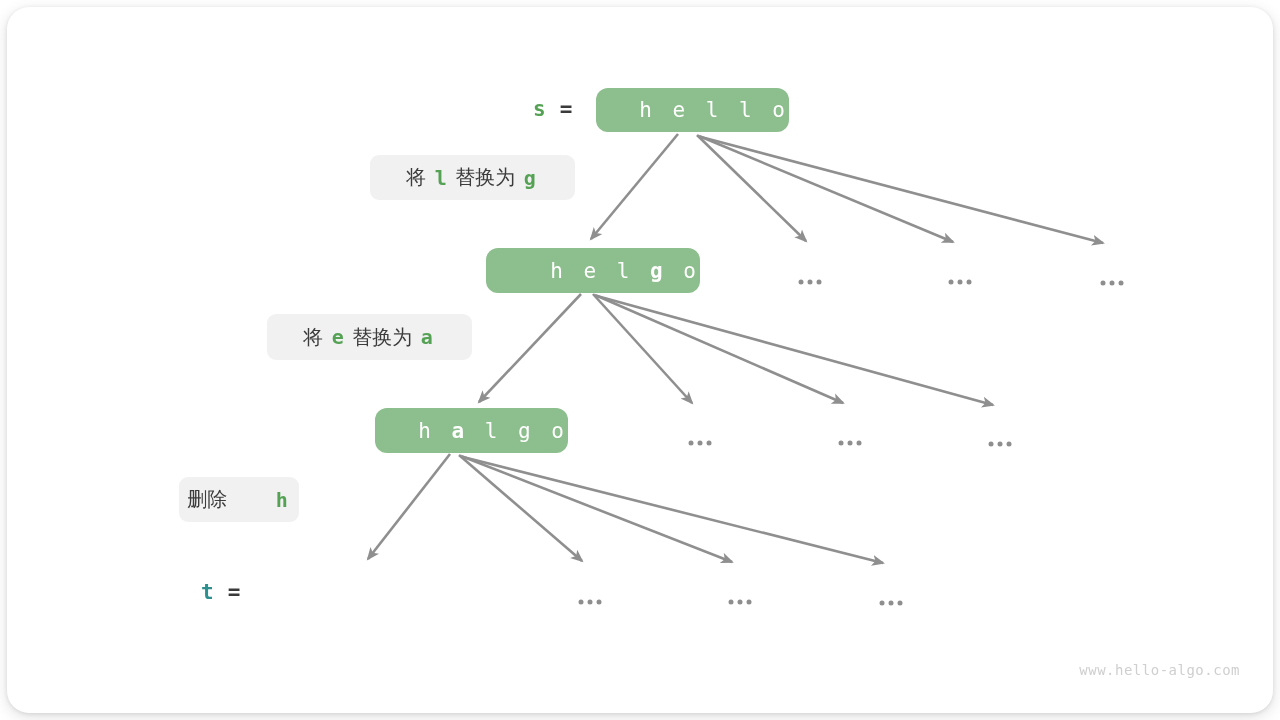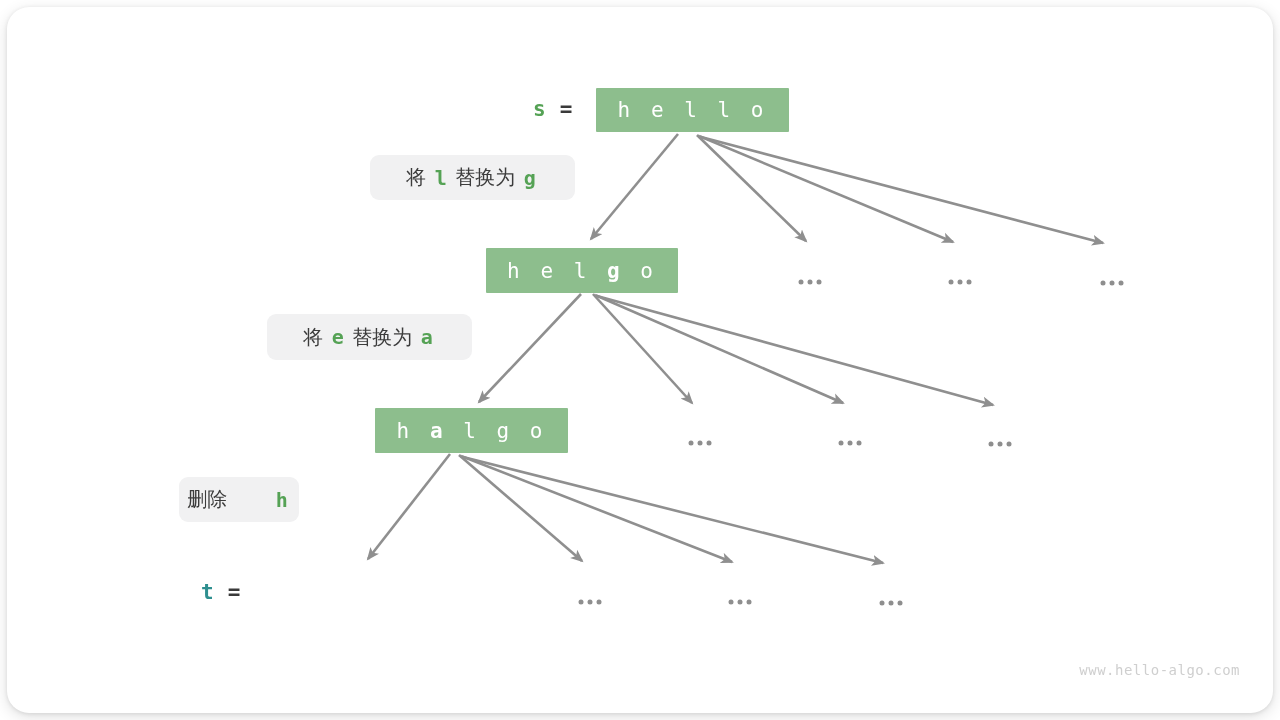--- a/index.html
+++ b/index.html
@@ -18,22 +18,22 @@
     box-shadow: 0 1px 4px rgba(0,0,0,0.10), 0 4px 16px rgba(0,0,0,0.12);
   }
   #arrows {
     position: absolute; left: 0; top: 0;
     width: 1280px; height: 720px;
     pointer-events: none;
   }
   #diagram { position: absolute; left: 0; top: 0; width: 1280px; height: 720px; }
   .node {
     position: absolute;
-    border-radius: 1px;
-    display: flex; align-items: center; justify-content: center;
+    border-radius: 12px;
+    display: flex; align-items: center; justify-content: flex-end;
     font-family: "DejaVu Sans Mono", "Liberation Mono", monospace;
     font-size: 21px;
     letter-spacing: 4px;
   }
   .node span { white-space: pre; }
   .node .bold-char { font-weight: bold; }
   .edit-label {
     position: absolute;
     border-radius: 9px;
     display: flex; align-items: center; justify-content: center;
@@ -92,21 +92,21 @@
       <line x1="459" y1="455" x2="582" y2="561" stroke="#8F8F8F" stroke-width="2.6" marker-end="url(#ah)"></line>
       <line x1="461" y1="456" x2="732" y2="562" stroke="#8F8F8F" stroke-width="2.6" marker-end="url(#ah)"></line>
       <line x1="463" y1="457" x2="883" y2="563" stroke="#8F8F8F" stroke-width="2.6" marker-end="url(#ah)"></line>
     </g>
 </svg>
 
 <div id="diagram">
     <div class="node" style="left: 596px; top: 88px; width: 193px; height: 44px; background: rgb(141, 190, 141); color: rgb(255, 255, 255);">
       <span>h e l l o</span>
     </div>
-    <div class="node" style="left: 486px; top: 248px; width: 192px; height: 45px; background: rgb(141, 190, 141); color: rgb(255, 255, 255);">
+    <div class="node" style="left: 486px; top: 248px; width: 214px; height: 45px; background: rgb(141, 190, 141); color: rgb(255, 255, 255);">
       <span>h e l </span>
       <span class="bold-char">g</span>
       <span> o</span>
     </div>
     <div class="node" style="left: 375px; top: 408px; width: 193px; height: 45px; background: rgb(141, 190, 141); color: rgb(255, 255, 255);">
       <span>h </span>
       <span class="bold-char">a</span>
       <span> l g o</span>
     </div>
     <div class="edit-label" style="left: 370px; top: 155px; width: 205px; height: 45px; background: rgb(241, 241, 242); color: rgb(60, 60, 60);">

